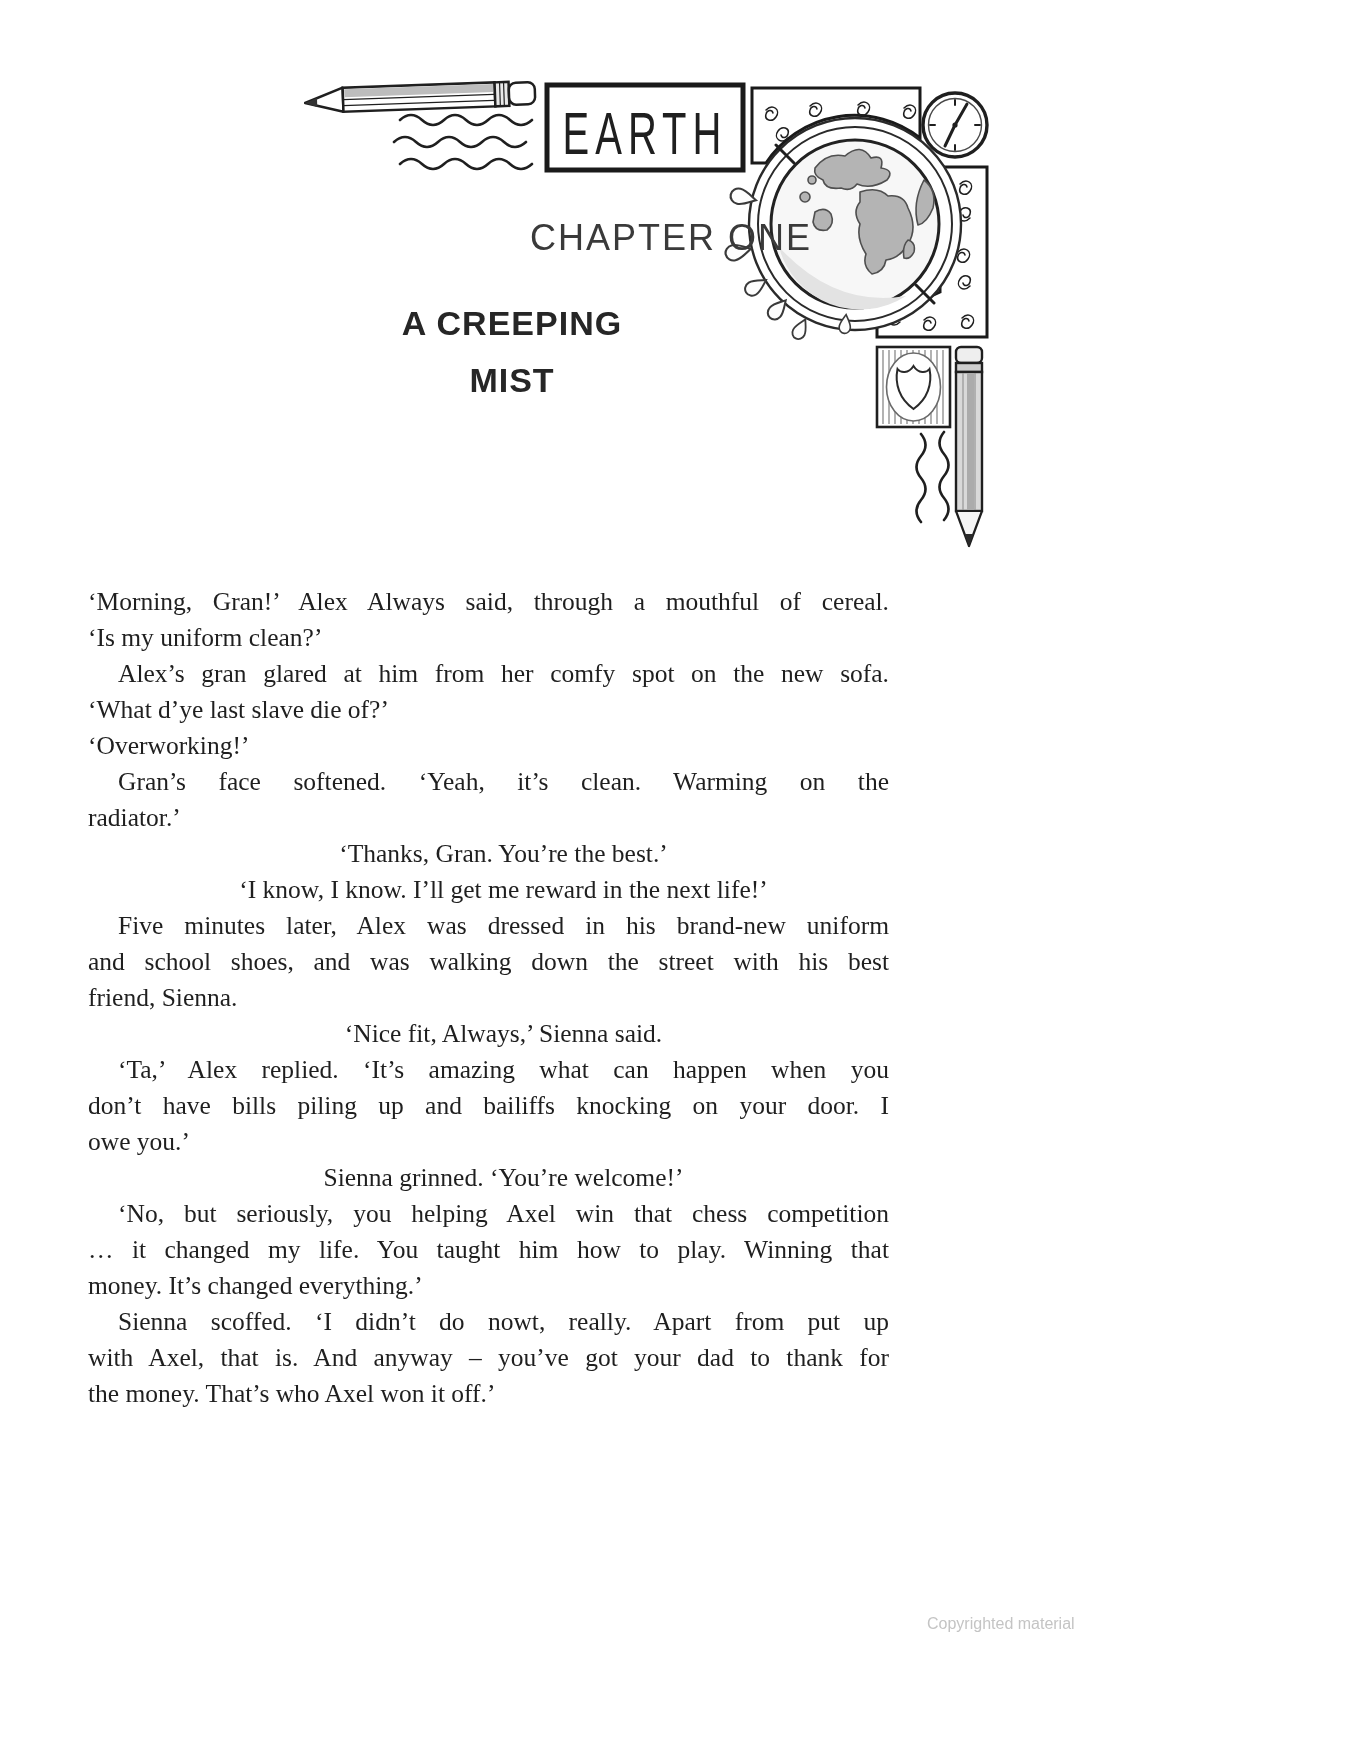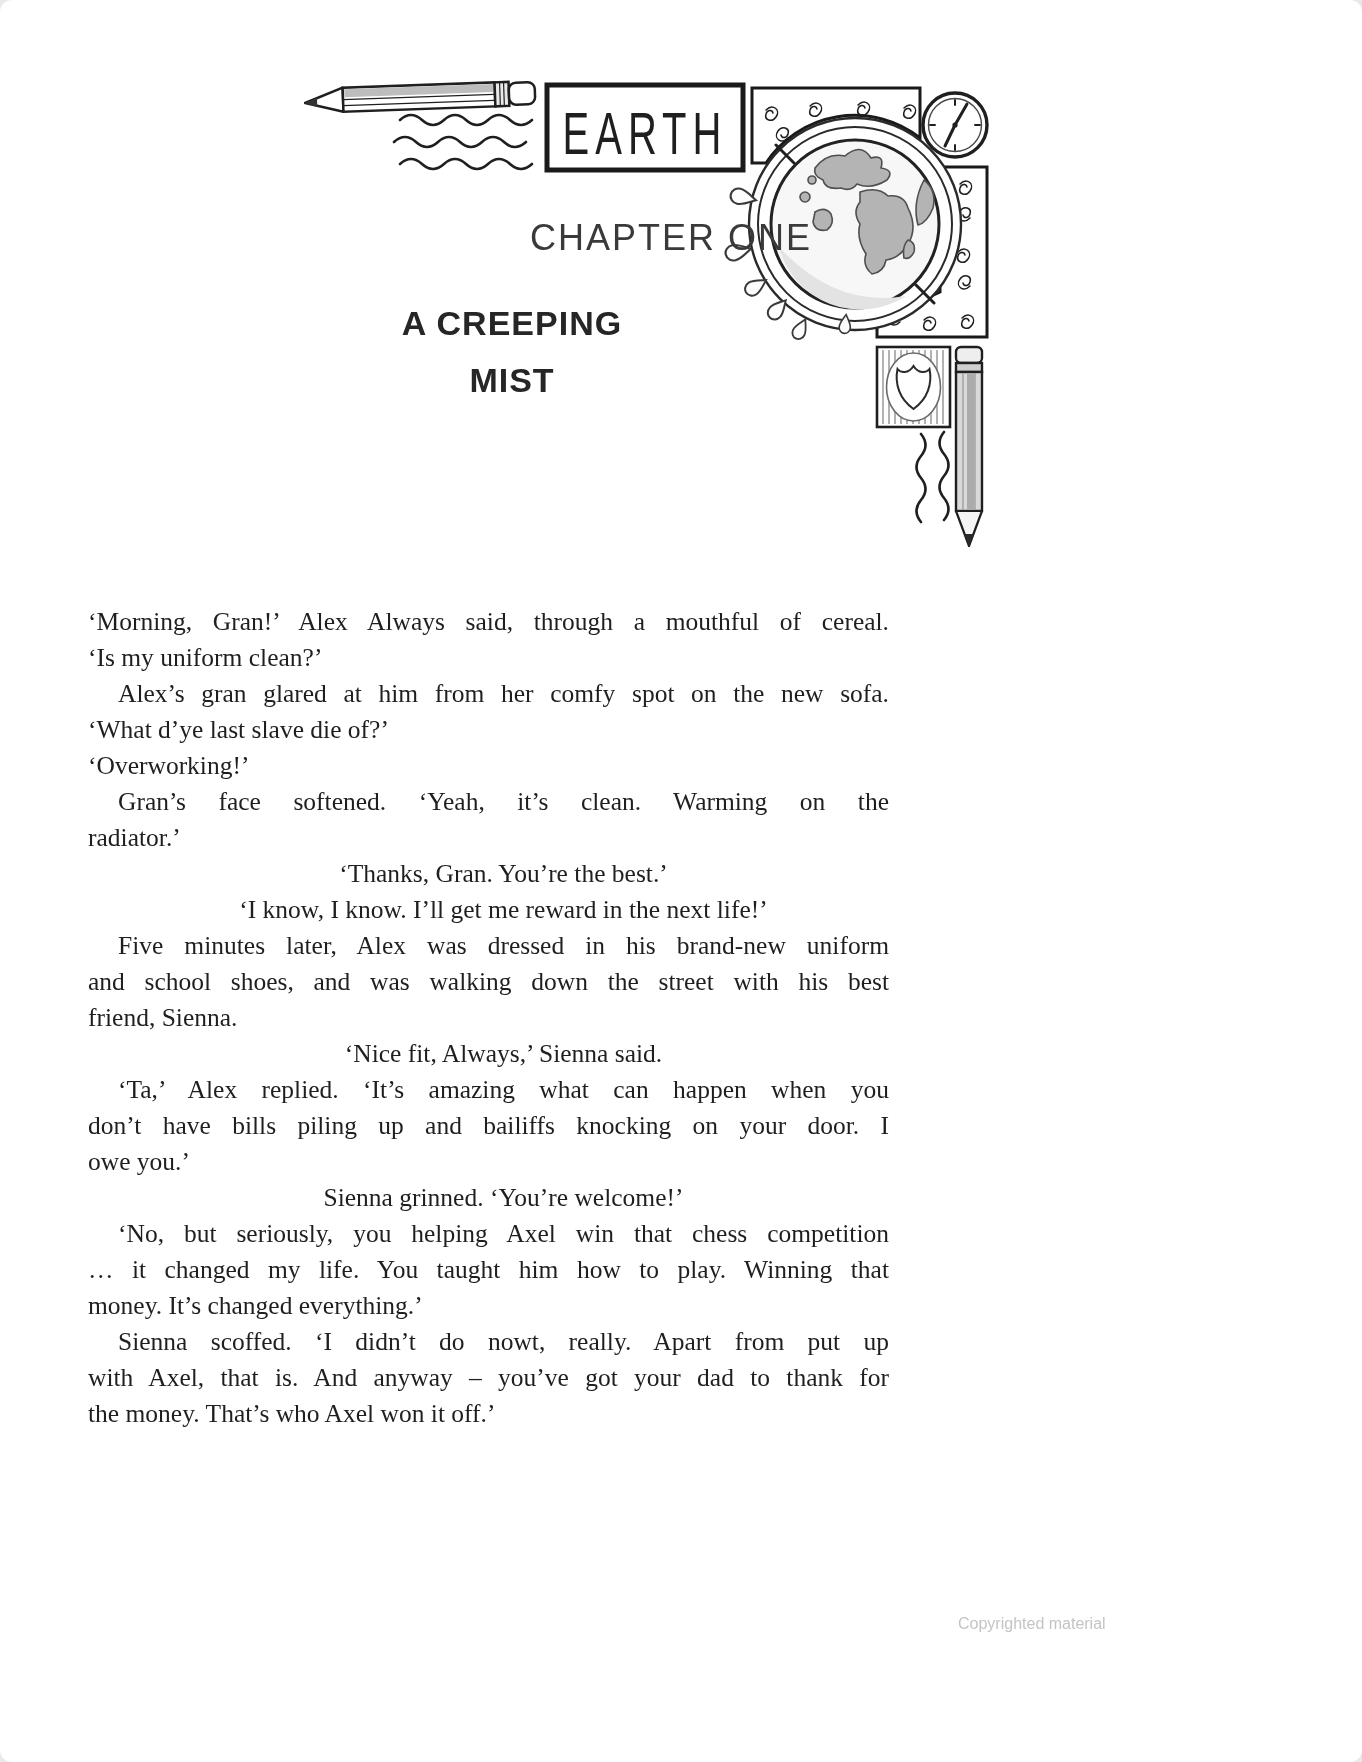--- a/index.html
+++ b/index.html
@@ -1,41 +1,40 @@
 <!DOCTYPE html>
 <html><head>
 <meta charset="utf-8">
 <style>
   html,body{margin:0;padding:0;background:#e9e9e9;}
   .page{
     position:relative;width:1362px;height:1762px;background:#ffffff;
     margin:0 auto;overflow:hidden;
     font-family:"Liberation Serif", serif;
-    border-radius:12px;
   }
   .art{position:absolute;left:300px;top:72px;width:690px;height:480px;}
   .kicker{
     position:absolute;left:212px;top:219px;width:600px;text-align:right;
     font-family:"Liberation Sans", sans-serif;font-size:36px;line-height:38px;
     letter-spacing:2px;color:#3a3a3a;font-weight:400;white-space:nowrap;
   }
   .title{
     position:absolute;left:212px;top:295px;width:600px;text-align:center;
     font-family:"Liberation Sans", sans-serif;font-size:34px;line-height:57px;
     letter-spacing:1px;color:#262626;font-weight:700;white-space:nowrap;
   }
-  .bodytext{position:absolute;left:88px;top:584px;width:801px;color:#1f1f1f;margin-top:20px;}
+  .bodytext{position:absolute;left:88px;top:584px;width:801px;color:#1f1f1f;}
   .bline{
     font-family:"Liberation Serif", serif;font-size:25.5px;line-height:36px;
     text-align:left;
   }
   .jfull{text-align:justify;text-align-last:justify;}
   .ind{text-indent:30px;text-align:center;}
   .watermark{
-    position:absolute;left:958px;top:1615px;
+    position:absolute;left:927px;top:1615px;
     font-family:"Liberation Sans", sans-serif;font-size:16px;color:#c4c4c4;
   }
   svg .ink{stroke:#1f1f1f;fill:none;stroke-linecap:round;stroke-linejoin:round;}
 </style>
 </head>
 <body>
 
 <div class="page">
 
   <svg class="art" viewBox="0 0 690 480" aria-hidden="true">

